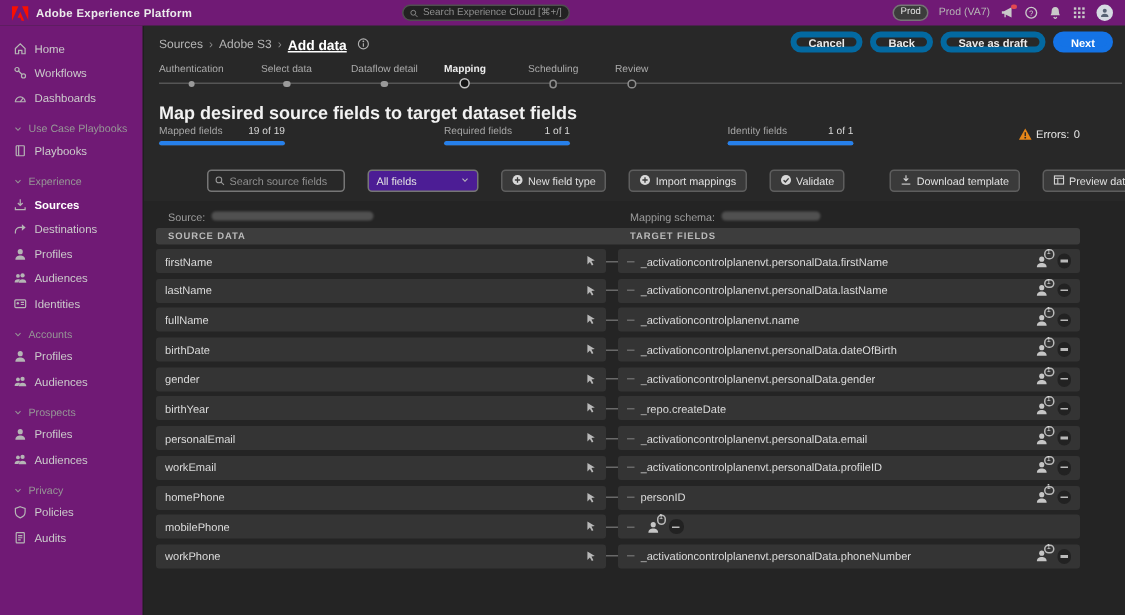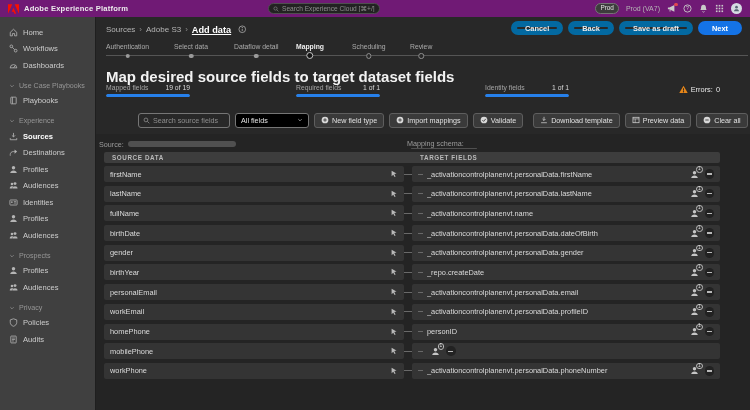--- a/index.html
+++ b/index.html
@@ -30,94 +30,94 @@
     border-radius:6px; padding:1px 4px; line-height:1; }
   .org { font-size:7px; color:#b5b5b5; white-space:nowrap; }
   .tb-icon { position:relative; width:9px; height:9px; color:#c9c9c9; display:inline-flex; }
   .badge-dot { position:absolute; top:-1.5px; right:-1.5px; width:3.5px; height:3.5px;
     background:#e34850; border-radius:50%; }
   .avatar { width:11px; height:11px; border-radius:50%; background:#d6dbe3;
     display:flex; align-items:center; justify-content:center; }
   .avatar .icon { width:7px; height:7px; color:#566273; }
 
   
-  .sidebar { position:absolute; top:17px; left:0; bottom:0; width:96px; background:#404040;
+  .sidebar { position:absolute; top:17px; left:0; bottom:0; width:96px; background:#701a75;
     border-right:1px solid #1f1f1f; padding-top:7px; overflow:hidden; }
   .nav-item { display:flex; align-items:center; gap:5px; height:16.5px; padding-left:9px;
     color:#cccccc; font-size:7.6px; white-space:nowrap; }
   .nav-item .icon { width:9px; height:9px; color:#b5b5b5; flex:none; }
   .nav-item.active { color:#ffffff; font-weight:bold; }
   .nav-header { display:flex; align-items:center; gap:4px; height:14px; margin-top:5px;
     padding-left:9px; color:#969696; font-size:7.1px; white-space:nowrap; }
   .nav-header .icon { width:6px; height:6px; color:#969696; flex:none; }
 
   
   .main { position:absolute; left:96px; top:17px; right:0; bottom:0; background:#282828; }
 
   .crumb-row { position:absolute; top:4px; left:10px; right:8px; height:17px; }
   .crumb { display:flex; align-items:center; gap:4px; height:100%; font-size:8px; color:#b5b5b5; }
   .crumb .sep { color:#8a8a8a; }
   .crumb .current { color:#ffffff; font-weight:bold; font-size:9.2px;text-decoration:underline; }
   .crumb .info-icon { width:8.5px; height:8.5px; color:#b0b0b0; margin-left:3px; }
   .actions { position:absolute; right:0; top:0; display:flex; gap:5px; }
   .btn { height:14px; border-radius:7px; padding:0 8px; font-size:7.4px; font-weight:600;
-    display:flex; align-items:center; background:transparent; border:6px solid #0369a1;
+    display:flex; align-items:center; background:transparent; border:4px solid #0369a1;
     color:#ebebeb; font-family:inherit; white-space:nowrap; }
   .btn.primary { background:#1473e6; border-color:#1473e6; color:#fff; }
 
   .steps { position:absolute; top:24px; left:0; right:0; height:20px; }
   .steps .line { position:absolute; left:10px; right:2px; top:14px; height:1px; background:#555555; }
   .step { position:absolute; top:2px; }
   .step .lbl { font-size:6.8px; color:#ababab; white-space:nowrap; }
   .step.current .lbl { color:#ededed; font-weight:bold; }
   .step .dot { position:absolute; left:50%; transform:translateX(-50%); border-radius:50%; }
   .step.done .dot { top:10.5px; width:4.5px; height:4.5px; background:#9a9a9a; }
   .step.current .dot { top:8.5px; width:7.5px; height:7.5px; background:#151515; border:1px solid #c4c4c4; }
   .step.todo .dot { top:10px; width:5.5px; height:5.5px; border:1px solid #8f8f8f; background:#282828; }
 
-  .title { position:absolute; top:51px; left:10px; font-size:15px; font-weight:bold; color:#f2f2f2; }
+  .title { position:absolute; top:51px; left:10px; font-size:12px; font-weight:bold; color:#f2f2f2; }
 
   .stats { position:absolute; top:67px; left:0; right:0; height:18px; }
   .stat { position:absolute; top:0; width:84px; }
   .stat .row1 { display:flex; justify-content:space-between; align-items:baseline; font-size:6.8px; }
   .stat .lab { color:#a5a5a5; }
   .stat .val { color:#d8d8d8; }
   .stat .track { margin-top:3px; height:3px; border-radius:1.5px; background:#4a4a4a; overflow:hidden; }
   .stat .bar { height:100%; background:#2680eb; border-radius:1.5px; }
   .errors { position:absolute; right:30px; top:1px; display:flex; align-items:center; gap:3px;
     font-size:7.4px; color:#e8e8e8; }
   .errors .icon { width:9px; height:9px; color:#e68619; }
 
   .toolbar { position:absolute; top:95px; left:10px; right:8px; height:16px;
-    display:flex; align-items:center; gap:5px;padding-left:32px; }
+    display:flex; align-items:center; gap:15px;padding-left:32px; }
   .tsearch { display:flex; align-items:center; gap:3px; width:92px; height:15px;
     border:1px solid #767676; border-radius:3px; padding:0 4px; background:transparent; flex:none; }
   .tsearch .icon { width:7px; height:7px; color:#9a9a9a; flex:none; }
   .tsearch input { flex:1; min-width:0; background:transparent; border:none; outline:none;
     color:#ddd; font-size:7.2px; font-family:inherit; }
   .tsearch input::placeholder { color:#8f8f8f; }
   .picker { display:flex; align-items:center; justify-content:space-between; width:74px; height:15px;
-    border:1px solid #767676; border-radius:3px; padding:0 5px; background:#000000;
+    border:1px solid #767676; border-radius:3px; padding:0 5px; background:#4c1d95;
     color:#e3e3e3; font-size:7.2px; flex:none; }
   .picker .icon { width:6px; height:6px; color:#bdbdbd; }
   .abtn { display:flex; align-items:center; gap:3px; height:15px; border:1px solid #5e5e5e;
     background:#3a3a3a; border-radius:3px; padding:0 6px; color:#e0e0e0; font-size:7.2px;
     font-family:inherit; white-space:nowrap; flex:none; }
   .abtn .icon { width:8px; height:8px; color:#d8d8d8; flex:none; }
   .toolbar .spacer { flex:1; }
   .iconbtn { width:17px; height:15px; display:flex; align-items:center; justify-content:center;
     border:1px solid #5e5e5e; background:#3a3a3a; border-radius:3px; color:#d8d8d8; flex:none; }
   .iconbtn .icon { width:9px; height:9px; }
 
   .workzone { position:absolute; top:117px; left:0; right:0; bottom:0; background:#242424; }
-  .src-row { position:absolute; top:5px; left:3px; right:8px; height:10px;
+  .src-row { position:absolute; top:5px; left:16px; right:8px; height:10px;
     display:flex; align-items:center; font-size:7.2px; color:#9c9c9c; }
   .redact { height:6px; border-radius:3px; background:#8d8d8d; opacity:.42;
     filter:blur(.7px); margin-left:4px; }
-  .schema-group { position:absolute; left:308px; top:0; display:flex; align-items:flex-start; height:10px;flex-direction:column; }
+  .schema-group { position:absolute; left:308px; top:0; display:flex; align-items:center; height:10px; }
 
   .table { position:absolute; top:18px; left:8px; width:616px; }
   .thead { position:relative; width:616px; height:11px; background:#3d3d3d; border-radius:2px; }
   .th { position:absolute; top:0; line-height:11px; font-size:6.3px; font-weight:bold;
     letter-spacing:.6px; color:#bababa; }
   .th1 { left:8px; } .th2 { left:316px; }
   .rows { margin-top:3px; }
   .maprow { display:grid; grid-template-columns:300px 8px 308px; align-items:center;
     height:16px; margin-bottom:3.7px; }
   .cell { background:#343434; border-radius:2px; height:16px; display:flex;
@@ -307,20 +307,28 @@
     <div class="nav-item" data-interactable="true">
       <span class="icon" data-interactable="false">
         <svg viewBox="0 0 10 10">
           <rect x="1" y="2.2" width="8" height="5.6" rx=".7" fill="none" stroke="currentColor" stroke-width=".9"></rect>
           <circle cx="3.2" cy="4.6" r=".9" fill="currentColor"></circle>
           <path d="M5.4 4h2.4M5.4 5.6h2.4" stroke="currentColor" stroke-width=".8"></path>
         </svg>
       </span>
       <span data-interactable="false">Identities</span>
     </div>
+    <div class="nav-header" data-interactable="true">
+      <span class="icon" data-interactable="false">
+        <svg viewBox="0 0 10 10">
+          <path d="M2.2 3.6 5 6.4l2.8-2.8" fill="none" stroke="currentColor" stroke-width="1.2"></path>
+        </svg>
+      </span>
+      <span data-interactable="false">Accounts</span>
+    </div>
     <div class="nav-item" data-interactable="true">
       <span class="icon" data-interactable="false">
         <svg viewBox="0 0 10 10">
           <circle cx="5" cy="3.1" r="1.9" fill="currentColor"></circle>
           <path fill="currentColor" d="M1.4 9c0-2.1 1.7-3 3.6-3s3.6.9 3.6 3z"></path>
         </svg>
       </span>
       <span data-interactable="false">Profiles</span>
     </div>
     <div class="nav-item" data-interactable="true">

